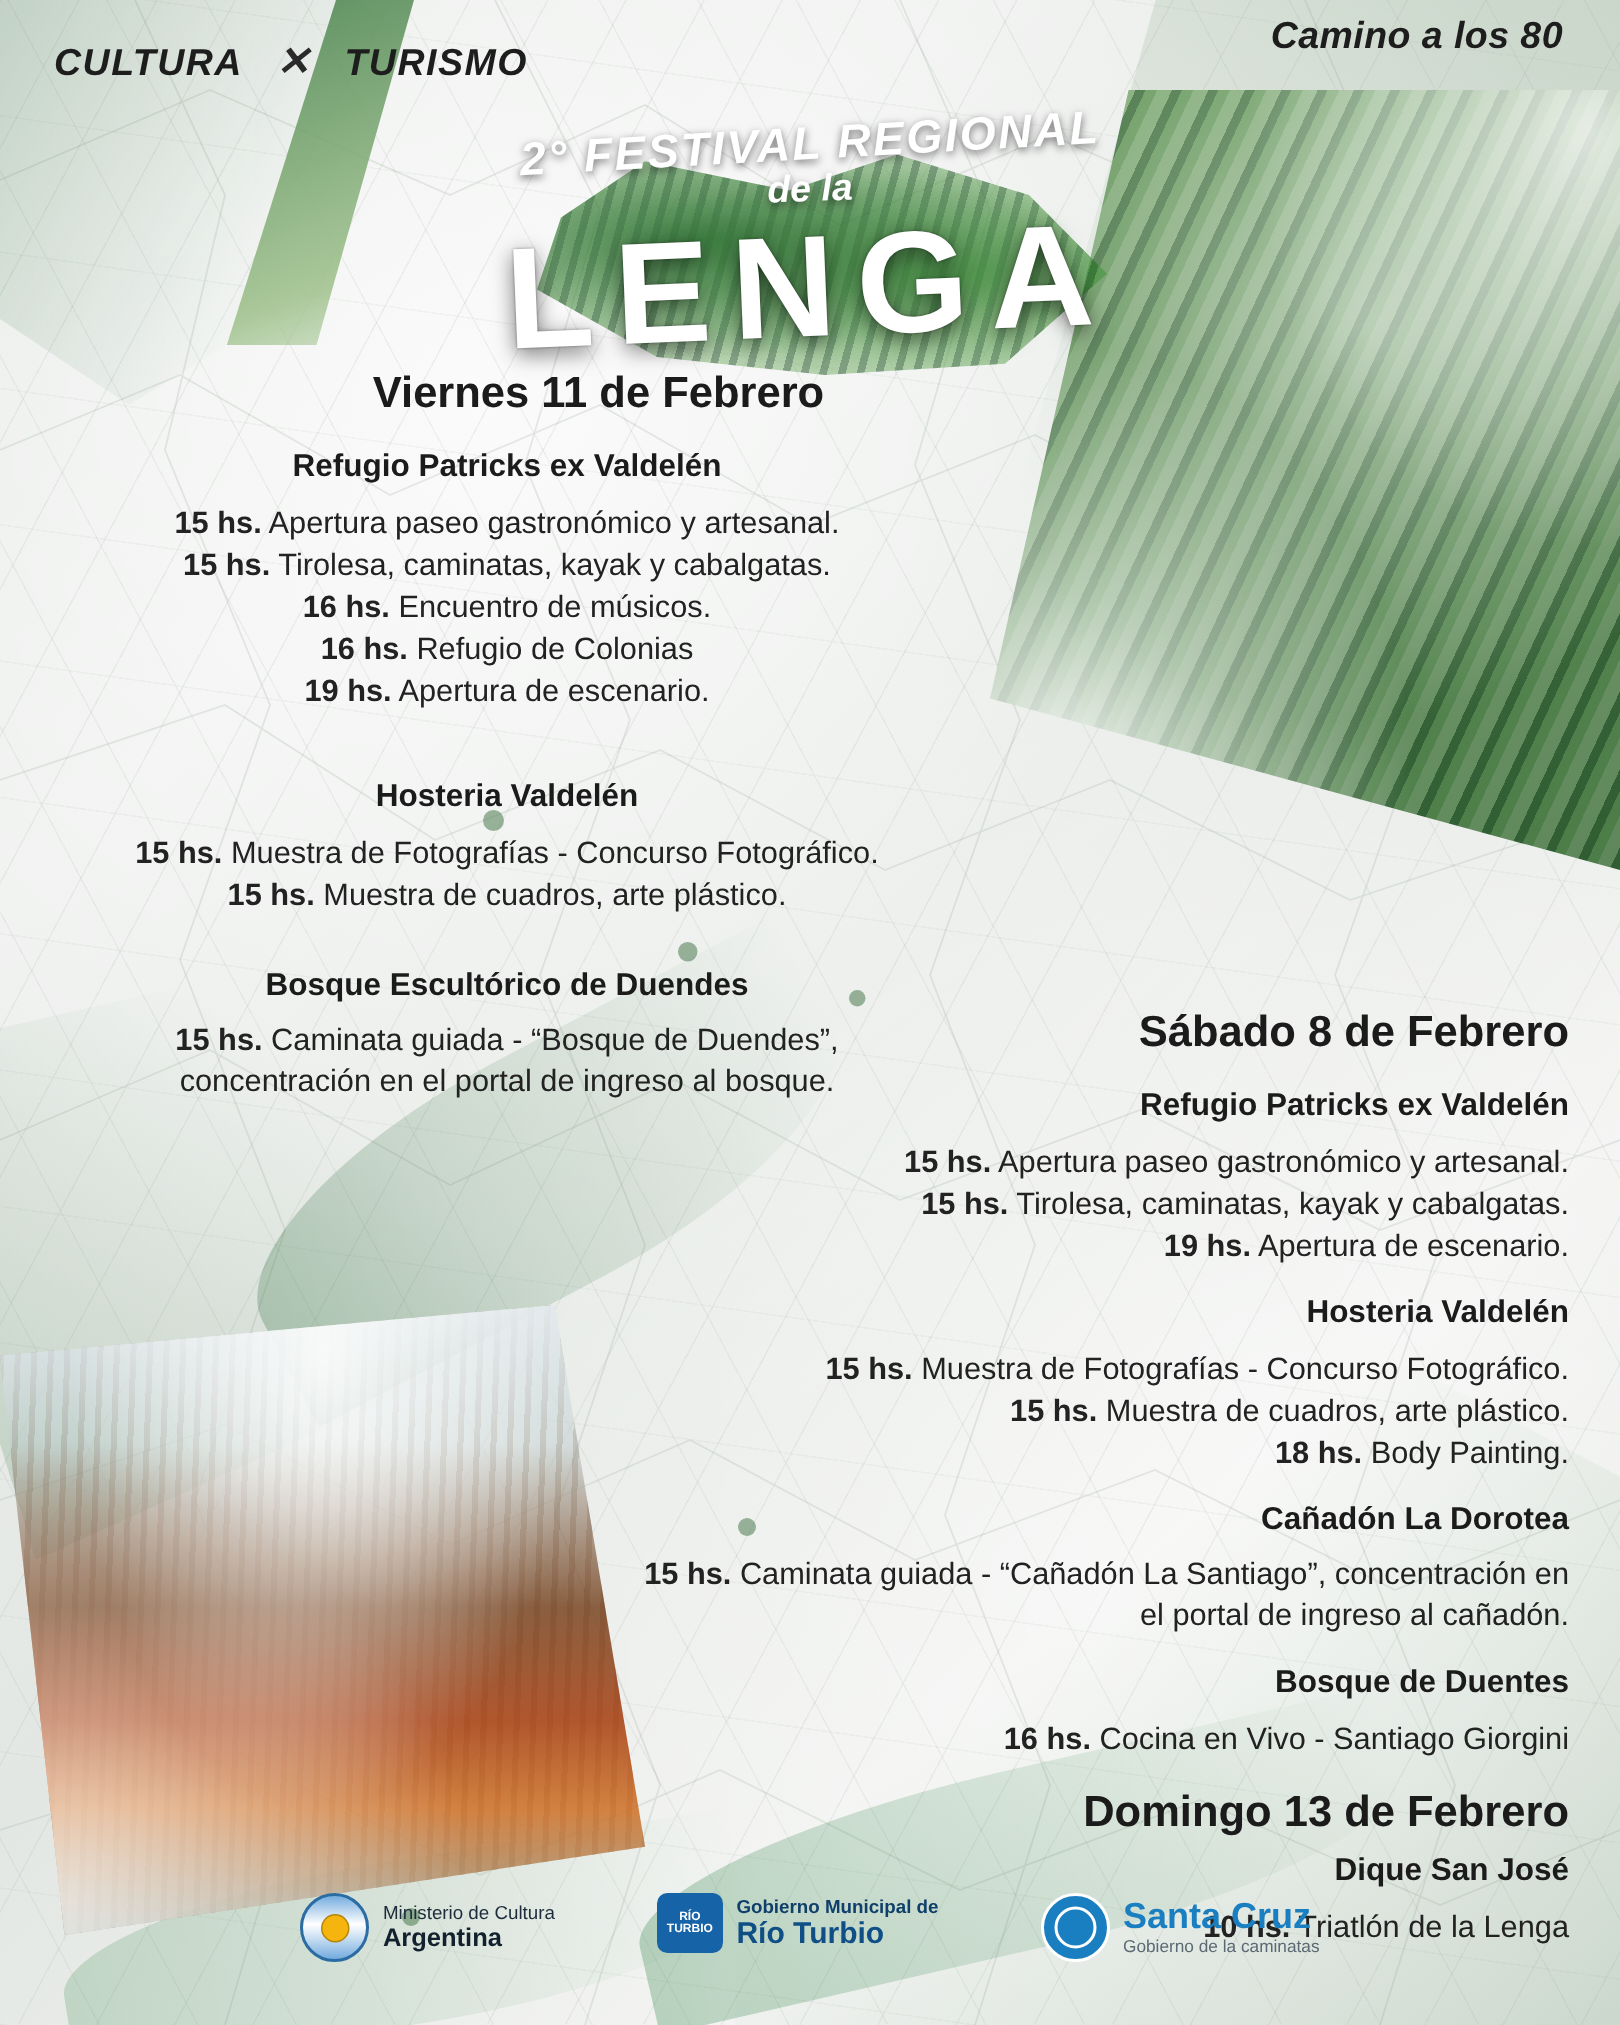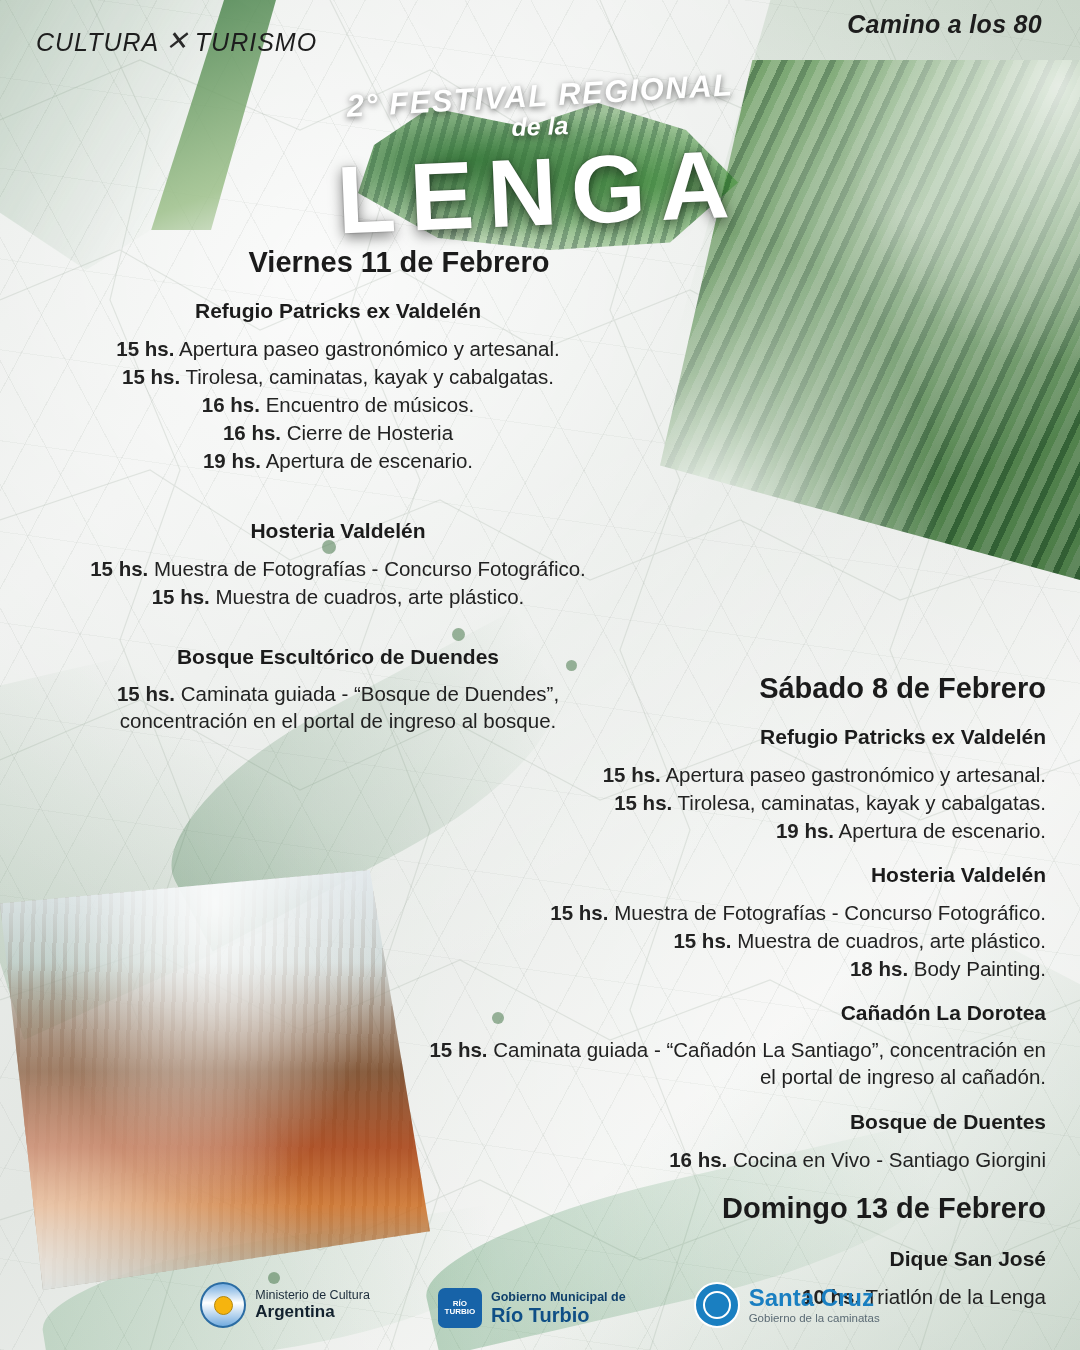--- a/index.html
+++ b/index.html
@@ -77,22 +77,22 @@
       repeating-linear-gradient(92deg, rgba(90,50,25,.28) 0 4px, rgba(0,0,0,0) 4px 11px);
   }
   .photo-bl::after{
     content:"";position:absolute;inset:0;
     background:radial-gradient(ellipse at 50% 8%, rgba(255,255,255,.85), rgba(255,255,255,0) 55%),
                radial-gradient(ellipse at 8% 95%, rgba(255,255,255,.7), rgba(255,255,255,0) 50%);
   }
 
   
   .brand{
-    position:absolute;left:36px;top:26px;display:flex;align-items:center;gap:6px;
-    font-weight:normal;font-style:italic;font-size:25px;letter-spacing:1px;color:#1d1d1d;
+    position:absolute;left:36px;top:26px;display:flex;align-items:center;gap:22px;
+    font-weight:bold;font-style:italic;font-size:25px;letter-spacing:1px;color:#1d1d1d;
   }
   .brand .x{display:inline-block;color:#2a2a2a;font-size:27px;transform:translateY(-1px);}
   .tagline{
     position:absolute;right:38px;top:10px;
     font-weight:bold;font-style:italic;font-size:25px;color:#1d1d1d;letter-spacing:.3px;
   }
 
   
   .titleblock{position:absolute;left:0;right:0;top:78px;text-align:center;}
   .t-sub{
@@ -135,21 +135,21 @@
   }
   .item b{font-weight:bold;}
   .gap-sm{height:18px;}
   .gap-md{height:34px;}
   .gap-lg{height:44px;}
   .wrapline{line-height:1.3;}
 
   
   .logos{
     position:absolute;left:0;right:0;bottom:22px;height:66px;
-    display:flex;justify-content:center;align-items:flex-end;gap:68px;z-index:6;
+    display:flex;justify-content:center;align-items:flex-start;gap:68px;z-index:6;
   }
   .logo{display:flex;align-items:center;gap:9px;}
   .logo .mark{
     width:42px;height:42px;border-radius:50%;
     display:flex;align-items:center;justify-content:center;flex:0 0 auto;
   }
   .mark-arg{background:linear-gradient(180deg,#74acdf,#ffffff 45%,#74acdf);border:2px solid #2b6ca3;}
   .mark-arg .sun{width:17px;height:17px;border-radius:50%;background:#f6b40e;border:1px solid #b3860b;}
   .mark-rt{background:#1763a8;border-radius:7px;width:44px;height:40px;color:#fff;font-size:8px;
            display:flex;align-items:center;justify-content:center;text-align:center;line-height:1.05;font-weight:bold;}
@@ -228,21 +228,21 @@
     <div class="item">
       <b>15 hs.</b>
       <span>Tirolesa, caminatas, kayak y cabalgatas.</span>
     </div>
     <div class="item">
       <b>16 hs.</b>
       <span>Encuentro de músicos.</span>
     </div>
     <div class="item">
       <b>16 hs.</b>
-      <span>Cierre de Hosteria</span>
+      <span>Refugio de Colonias</span>
     </div>
     <div class="item">
       <b>19 hs.</b>
       <span>Apertura de escenario.</span>
     </div>
 
     <div class="gap-lg"></div>
 
     <div class="venue">Hosteria Valdelén</div>
     <div class="item">
@@ -307,21 +307,21 @@
     <div class="gap-sm"></div>
 
     <div class="venue">Bosque de Duentes</div>
     <div class="item">
       <b>16 hs.</b>
       <span>Cocina en Vivo - Santiago Giorgini</span>
     </div>
 
     <div class="gap-sm"></div>
 
-    <div class="day" style="margin-bottom:22px;">Domingo 13 de Febrero</div>
+    <div class="day" style="margin-bottom:10px;">Domingo 13 de Febrero</div>
     <div class="venue">Dique San José</div>
     <div class="item">
       <b>10 hs.</b>
       <span>Triatlón de la Lenga</span>
     </div>
   </div>
 
   <div class="logos">
 
     <div class="logo">

